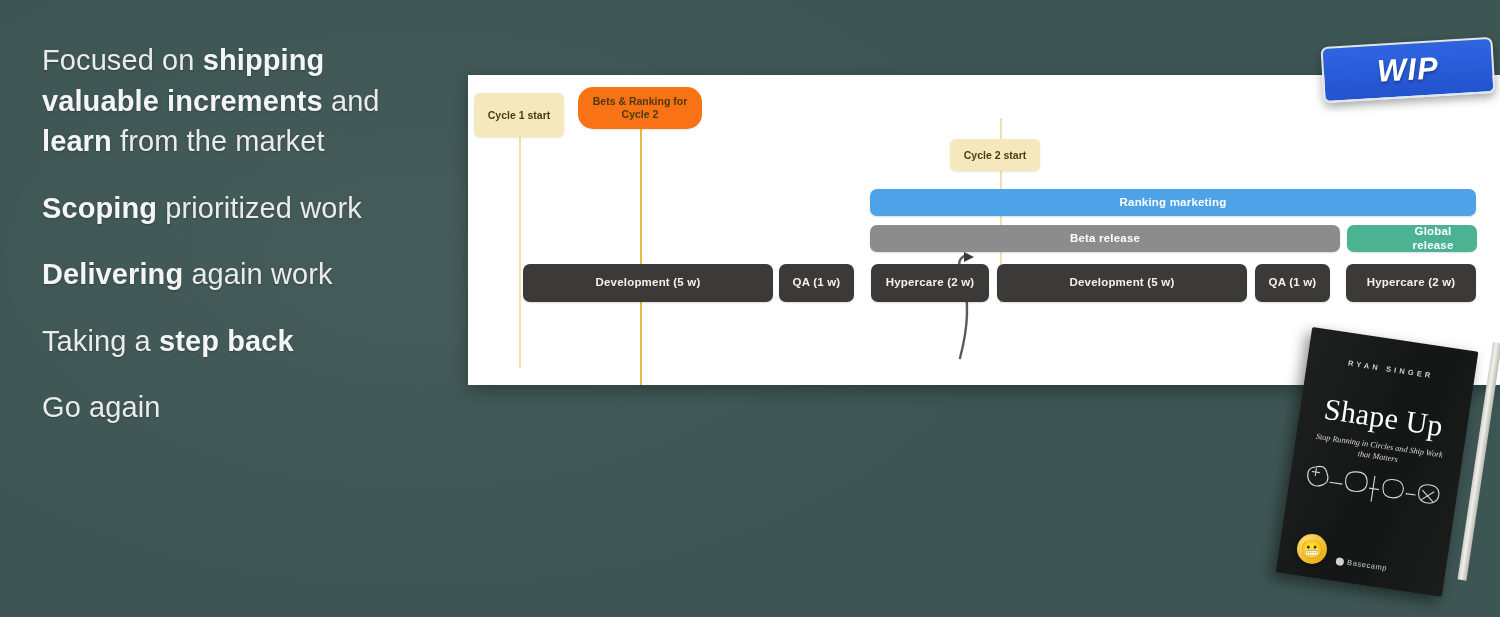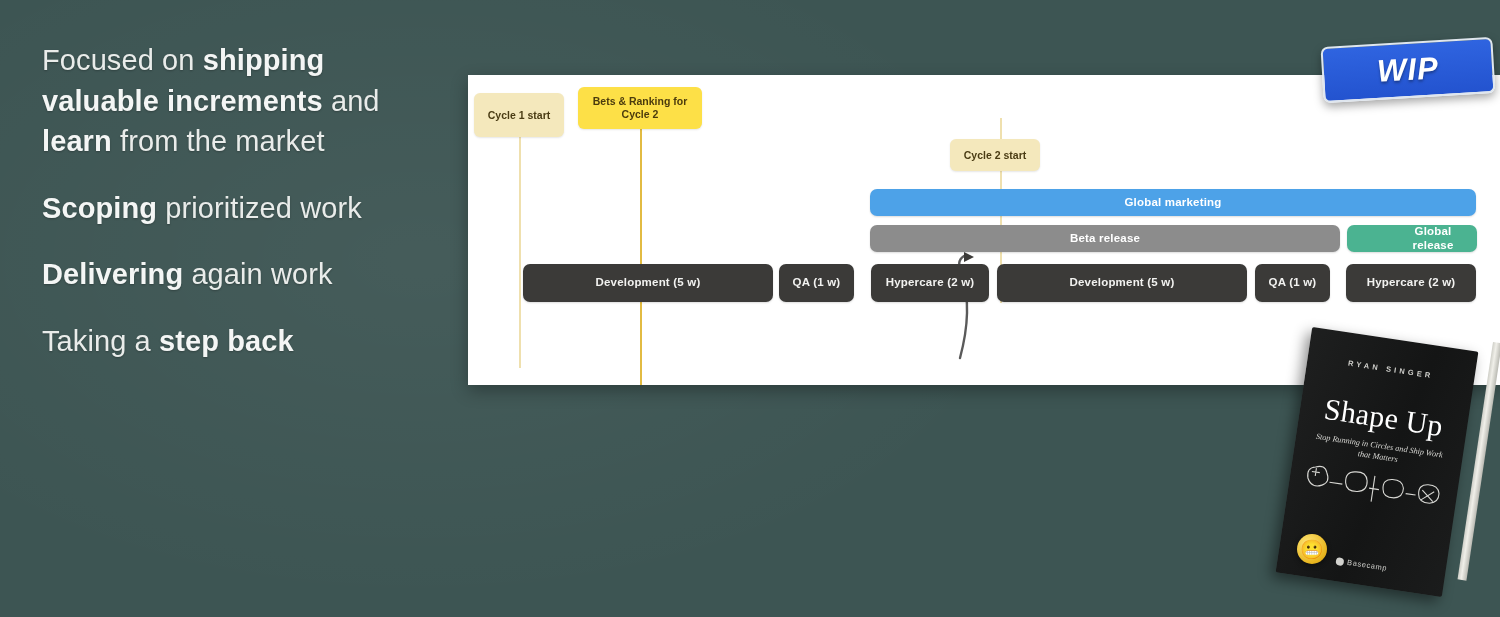--- a/index.html
+++ b/index.html
@@ -80,21 +80,21 @@
     font-size: 10.5px;
     font-weight: 600;
     line-height: 13px;
     display: flex;
     align-items: center;
     justify-content: center;
     padding: 4px 8px;
     box-shadow: 0 1px 2px rgba(0,0,0,0.10);
   }
   .chip.pale   { background: #f4e8bc; }
-  .chip.strong { background: #fde047; color: #4b3b0d; }
+  .chip.strong { background: #f97316; color: #4b3b0d; border-radius: 15px; }
 
   
   .bar {
     position: absolute;
     border-radius: 7px;
     display: flex;
     align-items: center;
     justify-content: center;
     text-align: center;
     font-size: 11.5px;
@@ -251,36 +251,37 @@
 </head>
 <body>
 
 <div class="bg-sheen"></div>
 
 <div class="bullets" id="bullets">
     <div class="bullet"><span>Focused on </span><b>shipping valuable increments</b><span> and </span><b>learn</b><span> from the market</span></div>
     <div class="bullet"><b>Scoping</b><span> prioritized work</span></div>
     <div class="bullet"><b>Delivering</b><span> again work</span></div>
     <div class="bullet"><span>Taking a </span><b>step back</b></div>
+    <div class="bullet"><span>Go again</span></div>
   </div>
 
 <div class="panel">
   <div class="panel-inner" id="panel-inner">
     <svg class="connector" viewBox="0 0 40 110" xmlns="http://www.w3.org/2000/svg">
       <path d="M 22 108 C 30 78, 32 50, 24 26 C 20 14, 20 10, 26 6" stroke="#5a5a5a" stroke-width="2.4" fill="none" stroke-linecap="round"></path>
       <path d="M 20 6 L 30 6 L 26 0.5 Z" fill="#3b3a38" transform="translate(5,6) rotate(28)"></path>
       <polygon points="26,2 36,7 26,12" fill="#3b3a38"></polygon>
     </svg>
   <div class="vline pale" style="left: 51px; height: 250px;"></div>
       <div class="chip pale" style="left: 6px; top: 18px; width: 90px; height: 44px;">Cycle 1 start</div>
       <div class="vline accent" style="left: 172px; height: 300px;"></div>
       <div class="chip strong" style="left: 110px; top: 12px; width: 124px; height: 42px;">Bets &amp; Ranking for Cycle 2</div>
       <div class="vline pale" style="left: 532px; height: 185px;"></div>
       <div class="chip pale" style="left: 482px; top: 18px; width: 90px; height: 32px; margin-top: 46px;">Cycle 2 start</div>
-      <div class="bar blue" style="left: 402px; top: 114px; width: 606px; height: 27px;">Global marketing</div>
+      <div class="bar blue" style="left: 402px; top: 114px; width: 606px; height: 27px;">Ranking marketing</div>
       <div class="bar gray" style="left: 402px; top: 150px; width: 470px; height: 27px;">Beta release</div>
       <div class="bar green" style="left: 879px; top: 150px; width: 130px; height: 27px;">Global release</div>
       <div class="bar dark" style="left: 55px; top: 189px; width: 250px; height: 38px;">Development (5 w)</div>
       <div class="bar dark" style="left: 311px; top: 189px; width: 75px; height: 38px;">QA (1 w)</div>
       <div class="bar dark" style="left: 403px; top: 189px; width: 118px; height: 38px;">Hypercare (2 w)</div>
       <div class="bar dark" style="left: 529px; top: 189px; width: 250px; height: 38px;">Development (5 w)</div>
       <div class="bar dark" style="left: 787px; top: 189px; width: 75px; height: 38px;">QA (1 w)</div>
       <div class="bar dark" style="left: 878px; top: 189px; width: 130px; height: 38px;">Hypercare (2 w)</div>
     </div>
 </div>

